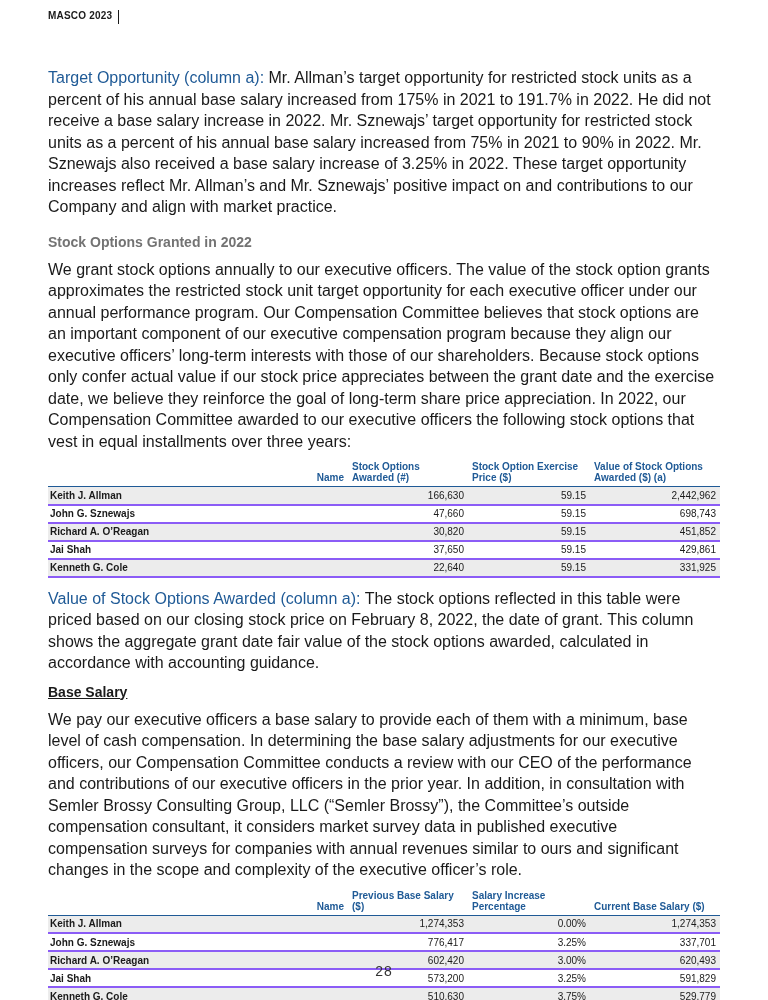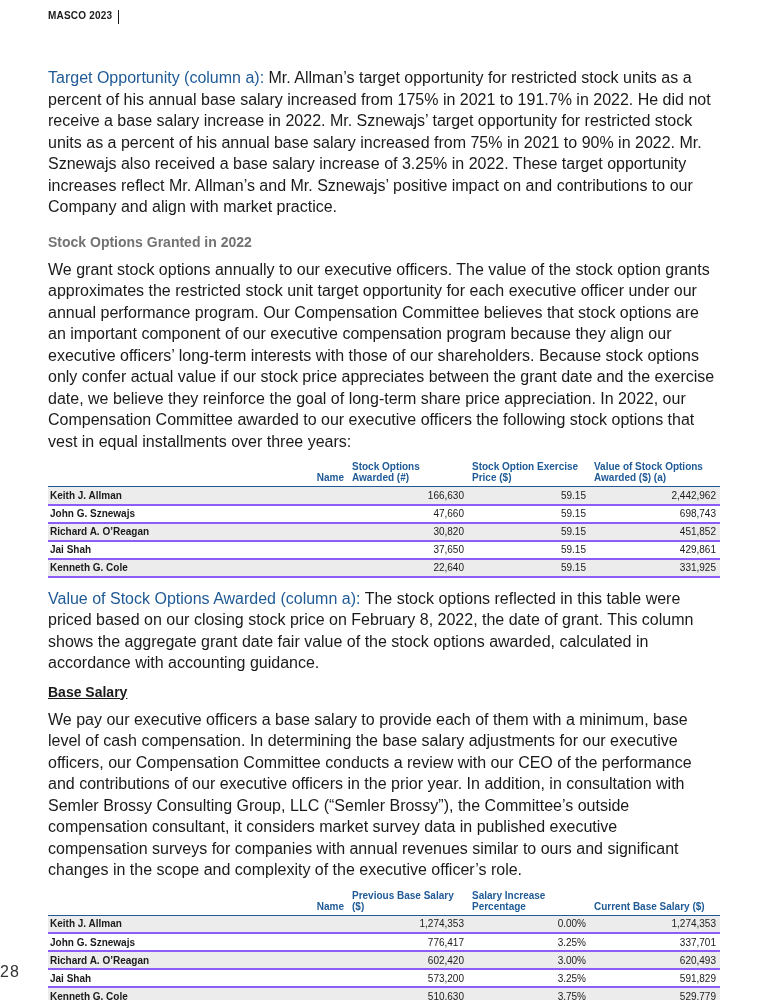--- a/index.html
+++ b/index.html
@@ -15,21 +15,21 @@
   h2 { font-size: 14px; color: #737373; font-weight: bold; margin-top: 16px; margin-bottom: 9px; }
   h3 { font-size: 14px; font-weight: bold; color: #1a1a1a; text-decoration: underline; text-decoration-color: #1a1a1a; margin-top: 10px; margin-bottom: 9px; }
   .mt { margin-top: 10px; }
   table { width: 672px; border-collapse: collapse; font-size: 10px; margin-top: 9px; }
   th { color: #1f5a96; font-weight: bold; vertical-align: bottom; padding: 0 4px 3px 4px; line-height: 11px; text-align: left; border-bottom: 1.5px solid #1f5a96; }
   th.name { text-align: right; padding-left: 2px; }
   td { height: 18px; padding: 0 4px; text-align: right; color: #1a1a1a; }
   td.name { text-align: left; font-weight: bold; padding-left: 2px; }
   tr.shade td { background: #ececec; }
   tr td { border-bottom: 2px solid #8b5cf6; }
-  .pgnum { position: absolute; left: 0; width: 768px; top: 963px; text-align: left; font-size: 16px; color: #333; letter-spacing: 1px; }
+  .pgnum { position: absolute; left: 0; width: 768px; top: 963px; text-align: center; font-size: 14px; color: #333; letter-spacing: 1px; }
 </style>
 </head>
 <body>
 
 <div class="header">
   <span class="brand">MASCO 2023</span>
   <span class="sep"></span>
 </div>
 
 <div class="content">

